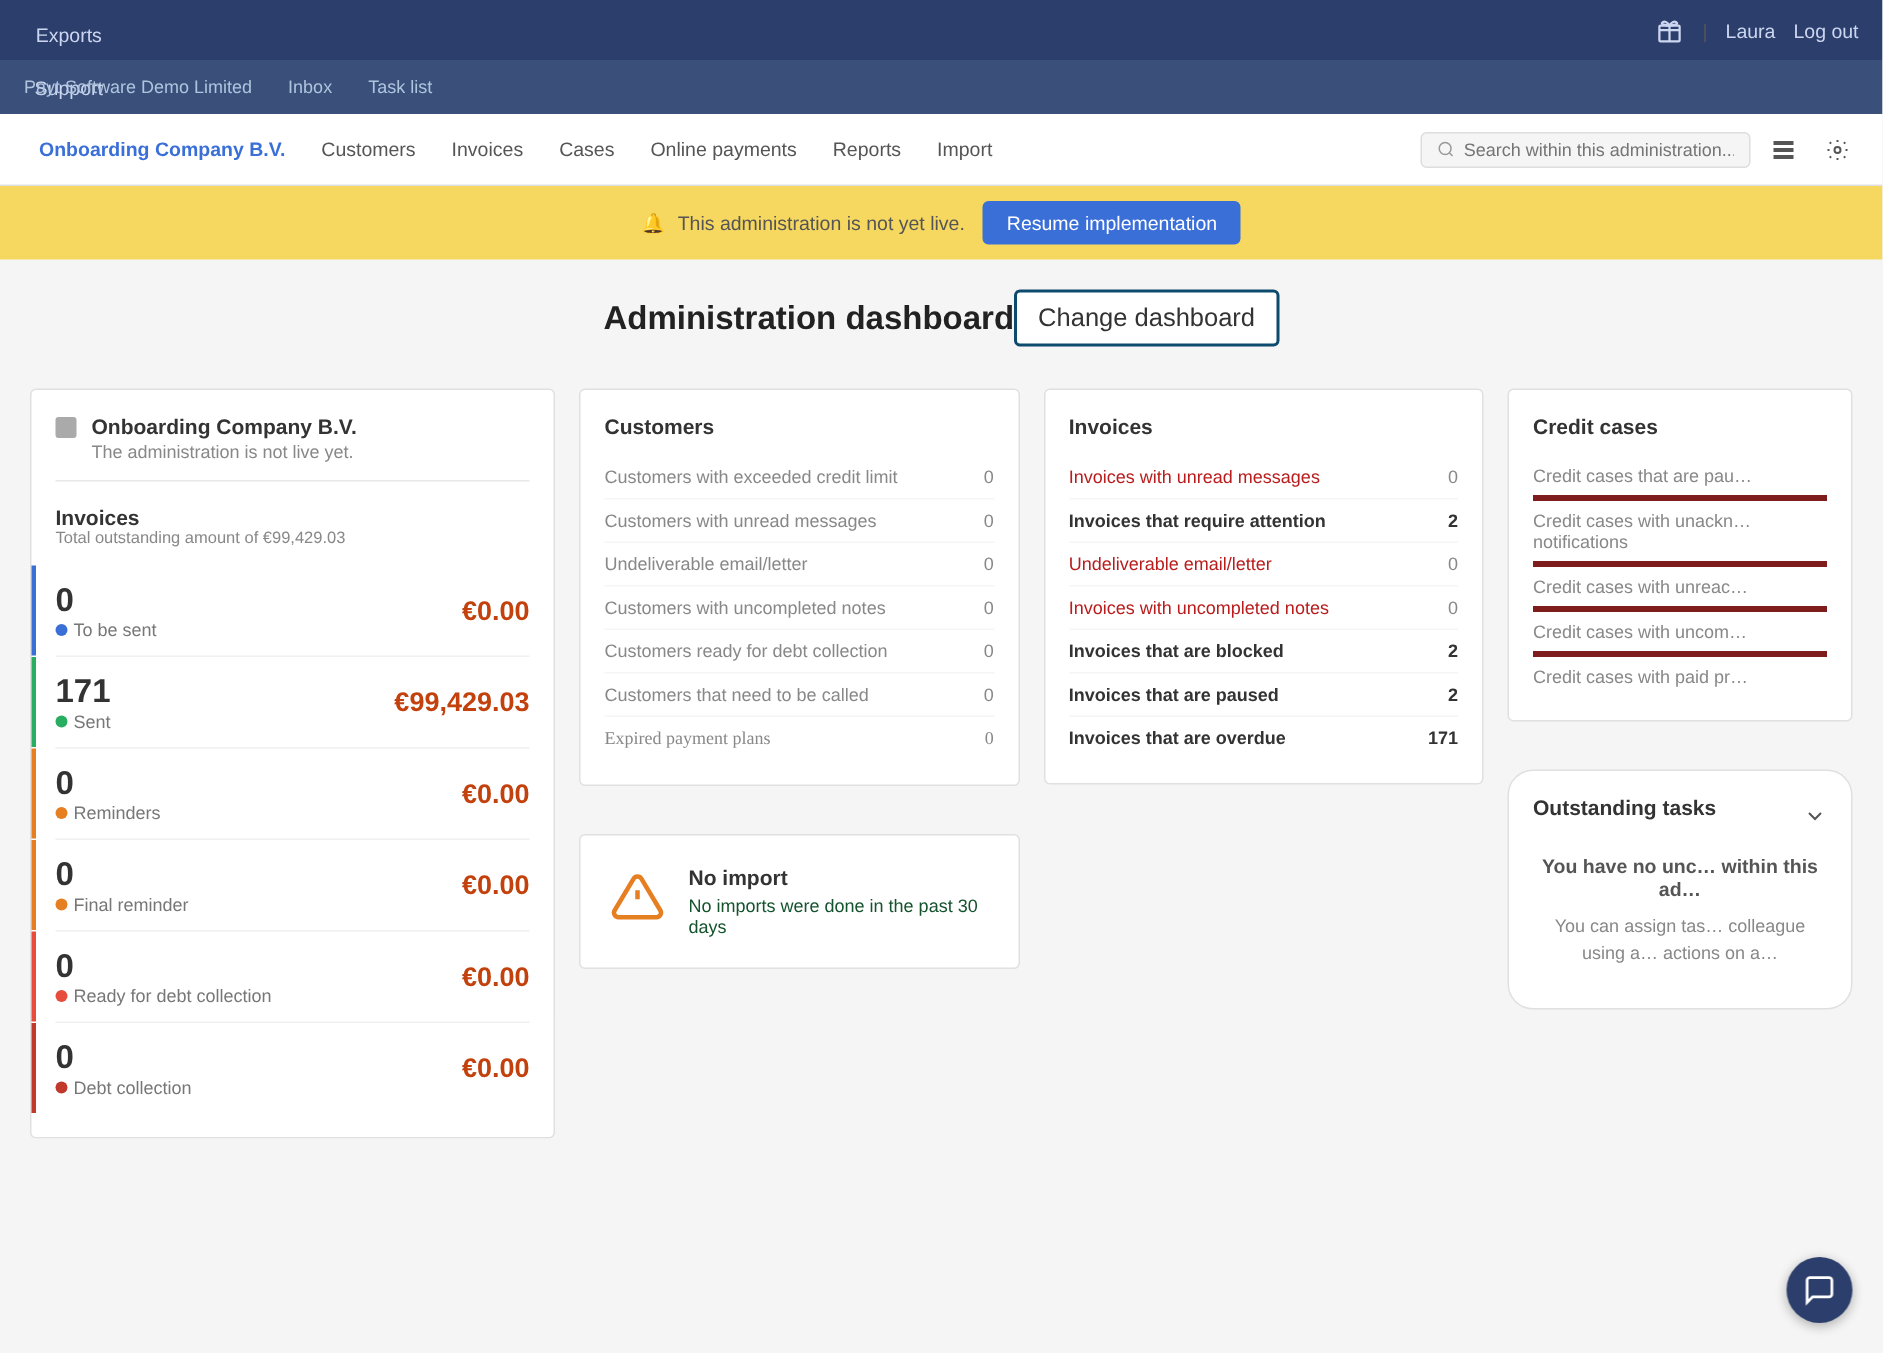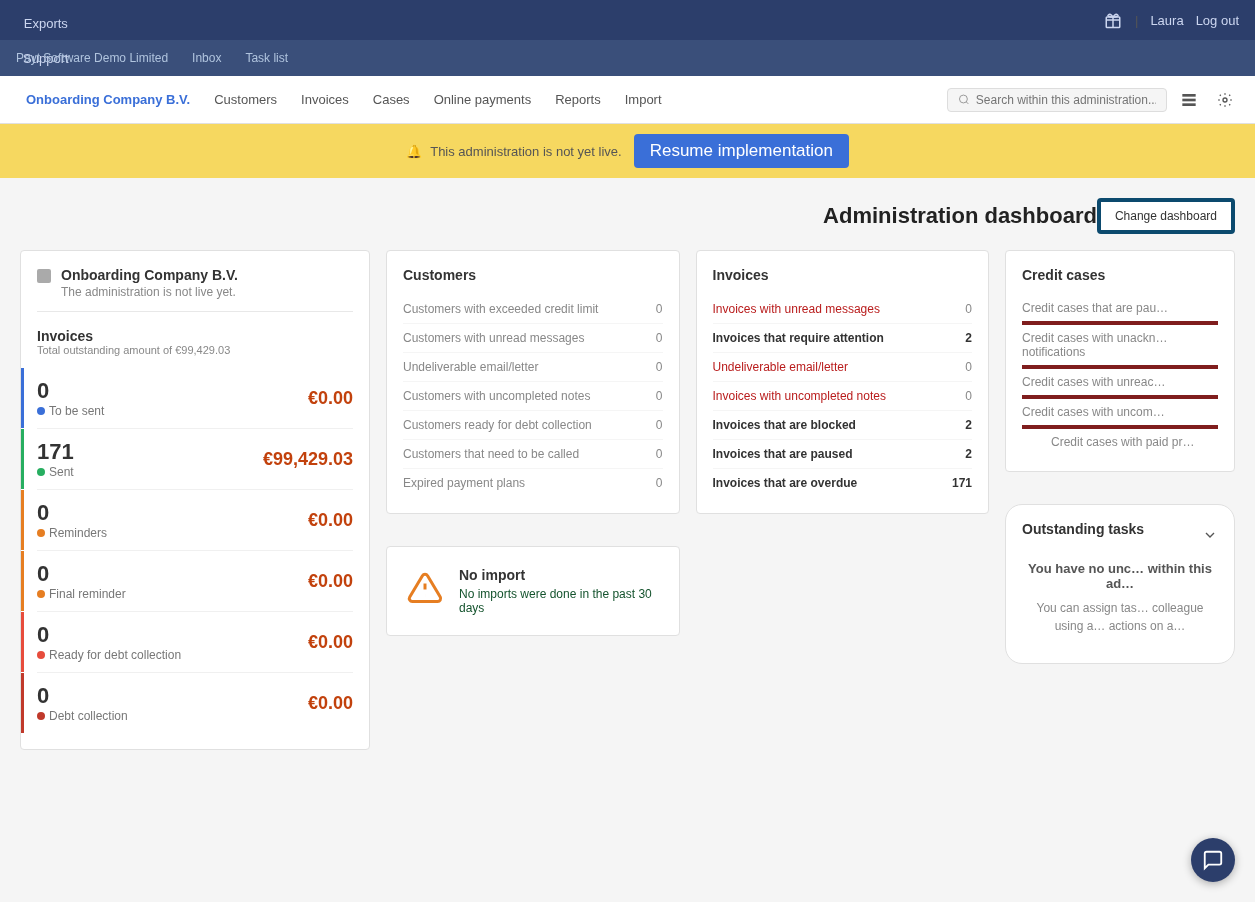--- a/index.html
+++ b/index.html
@@ -27,27 +27,27 @@
     .nav-link { padding: 4px 10px; color: #555; font-size: 13px; cursor: pointer; border-radius: 3px; }
     .nav-link.active { color: #3a6fd8; font-weight: 600; }
     .nav-search { display: flex; align-items: center; background: #f5f5f5; border: 1px solid #ddd; border-radius: 4px; padding: 4px 10px; gap: 6px; width: 220px; }
     .nav-search input { border: none; background: transparent; outline: none; font-size: 12px; color: #555; width: 100%; }
     .nav-icons { display: flex; align-items: center; gap: 8px; margin-left: 8px; }
     .nav-icon-btn { width: 28px; height: 28px; display: flex; align-items: center; justify-content: center; cursor: pointer; color: #555; border-radius: 3px; }
 
     
     .alert-bar { background: #f6d860; display: flex; align-items: center; justify-content: center; gap: 12px; padding: 10px 16px; }
     .alert-bar-text { font-size: 13px; color: #555; display: flex; align-items: center; gap: 8px; }
-    .resume-btn { background: #3a6fd8; color: white; border: none; border-radius: 4px; padding: 7px 16px; font-size: 17px; cursor: pointer; font-weight: 500; }
+    .resume-btn { background: #3a6fd8; color: white; border: none; border-radius: 4px; padding: 7px 16px; font-size: 13px; cursor: pointer; font-weight: 500; }
 
     
     .main-content { padding: 20px 20px 0; }
-    .dashboard-header { display: flex; align-items: center; justify-content: flex-end; margin-bottom: 16px; }
+    .dashboard-header { display: flex; align-items: center; justify-content: center; margin-bottom: 28px; }
     .dashboard-title { font-size: 22px; font-weight: 600; color: #222; }
-    .change-dashboard-btn { background: white; border: 4px solid #0c4a6e; border-radius: 4px; padding: 7px 14px; font-size: 12px; cursor: pointer; color: #333; }
+    .change-dashboard-btn { background: white; border: 2px solid #0c4a6e; border-radius: 4px; padding: 7px 14px; font-size: 17px; cursor: pointer; color: #333; }
 
     
     .dashboard-grid { display: grid; grid-template-columns: 350px 1fr 1fr 230px; gap: 16px; }
 
     
     .card { background: white; border: 1px solid #e0e0e0; border-radius: 4px; padding: 16px; }
     .card-title { font-size: 14px; font-weight: 600; color: #333; margin-bottom: 12px; }
 
     
     .left-panel { grid-column: 1; }
@@ -77,21 +77,21 @@
     .dot.blue { background: #3a6fd8; }
     .dot.green { background: #27ae60; }
     .dot.orange { background: #e67e22; }
     .dot.red { background: #e74c3c; }
     .dot.darkred { background: #c0392b; }
 
     
     .customers-panel {}
     .customers-list { display: flex; flex-direction: column; gap: 0; }
     .customer-item { display: flex; align-items: center; justify-content: space-between; padding: 7px 0; border-bottom: 1px solid #f5f5f5; }
-    .customer-item:last-child { border-bottom: none; }
+    .customer-item:last-child { border-bottom: none; font-family: Liberation Serif, serif; }
     .customer-item-label { font-size: 12px; color: #888; }
     .customer-item-value { font-size: 12px; color: #888; }
 
     
     .invoices-panel {}
     .invoice-item { display: flex; align-items: center; justify-content: space-between; padding: 7px 0; border-bottom: 1px solid #f5f5f5; }
     .invoice-item:last-child { border-bottom: none; }
     .invoice-item-label { font-size: 12px; color: #b91c1c; }
     .invoice-item-label.bold { color: #333; font-weight: 600; }
     .invoice-item-value { font-size: 12px; color: #888; }
@@ -99,21 +99,21 @@
 
     
     .no-import-card { margin-top: 16px; display: flex; align-items: center; gap: 16px; padding: 20px; }
     .warning-icon { color: #e67e22; font-size: 28px; }
     .no-import-title { font-size: 14px; font-weight: 600; color: #333; margin-bottom: 4px; }
     .no-import-text { font-size: 12px; color: #14532d; }
 
     
     .credit-panel {}
     .credit-item { display: flex; flex-direction: column; padding: 6px 0; border-bottom: 4px solid #7f1d1d; }
-    .credit-item:last-child { border-bottom: none; margin-left: 29px; }
+    .credit-item:last-child { border-bottom: none; }
     .credit-item-label { font-size: 12px; color: #888; }
 
     
     .tasks-panel { margin-top: 16px; border-radius: 17px; }
     .tasks-content { padding: 12px 0; }
     .tasks-title { font-size: 13px; font-weight: 600; color: #555; text-align: center; margin-bottom: 8px; }
     .tasks-text { font-size: 12px; color: #888; text-align: center; line-height: 1.5; }
     .chevron-down { display: flex; justify-content: flex-end; padding: 4px 0; }
 
     

